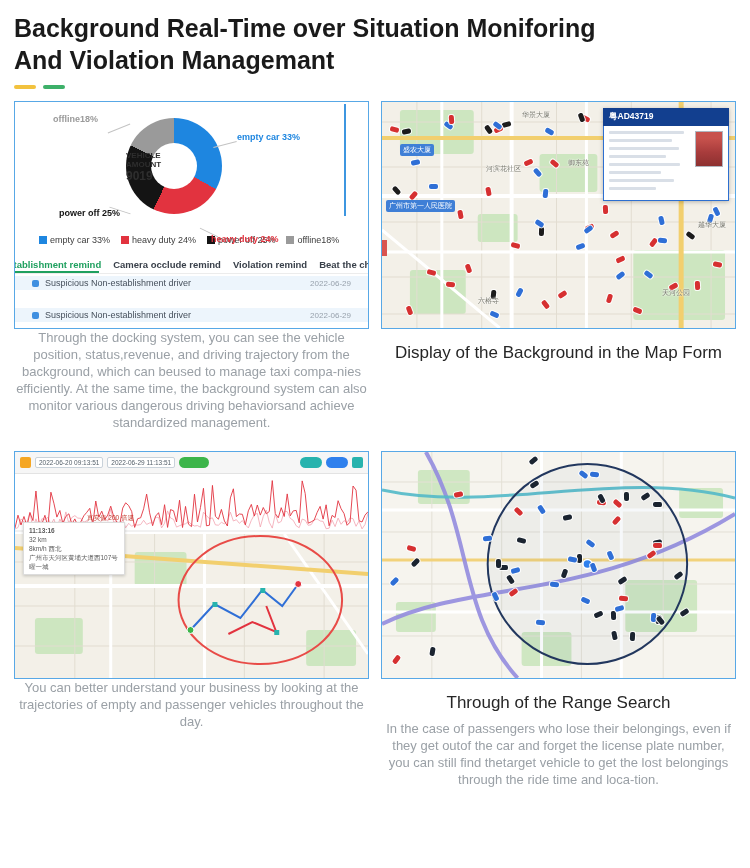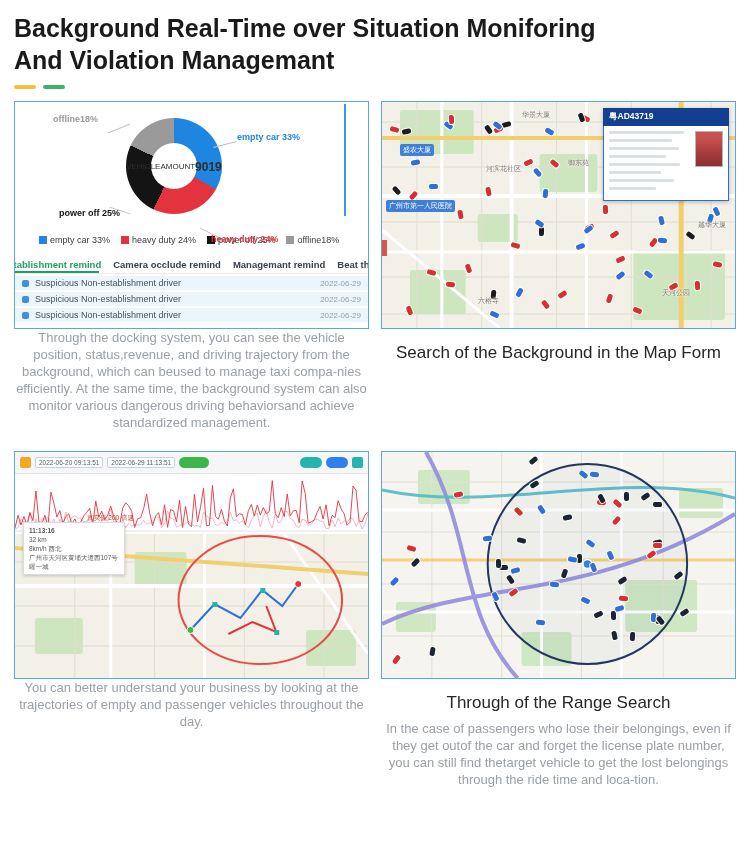--- a/index.html
+++ b/index.html
@@ -10,34 +10,34 @@
   .title-underline{display:flex;gap:7px;margin:9px 0 12px}
   .title-underline i{width:22px;height:4px;border-radius:2px;display:block}
   .grid{display:grid;grid-template-columns:1fr 1fr;column-gap:12px;row-gap:20px}
   .shot{position:relative;height:228px;background:#fff;border:1px solid #58a8e6;overflow:hidden}
   .cell-title{font-size:17px;font-weight:500;color:#262626;text-align:center;margin:14px 0 7px}
   .cell-desc{font-size:13px;line-height:17px;color:#9aa0a6;text-align:center;padding:0 2px}
 
   
   .donut{position:absolute;left:111px;top:16px;width:96px;height:96px;border-radius:50%}
   .donut::after{content:"";position:absolute;inset:25px;background:#fff;border-radius:50%}
-  .donut-center{position:absolute;left:111px;top:16px;width:96px;height:96px;z-index:2;display:flex;flex-direction:row;align-items:center;justify-content:center;font-size:8px;font-weight:400;color:#2e2e2e;line-height:9px}
+  .donut-center{position:absolute;left:111px;top:16px;width:96px;height:96px;z-index:2;display:flex;flex-direction:column;align-items:flex-start;justify-content:center;font-size:8px;font-weight:700;color:#2e2e2e;line-height:9px}
   .donut-center b{font-size:12px;margin-top:3px}
   .callout{position:absolute;font-size:9px;font-weight:700;z-index:2;white-space:nowrap}
   .c-line{position:absolute;height:1px;background:#c3c3c3;z-index:1}
   .legend{position:absolute;left:24px;top:133px;display:flex;gap:11px;align-items:center;font-size:9px;color:#3c3c3c;white-space:nowrap}
   .lg-item{display:flex;align-items:center;gap:3px}
   .lg-item i{width:8px;height:8px;display:inline-block}
   .tabs{position:absolute;left:0;right:0;top:153px;height:19px;display:flex;gap:12px;align-items:stretch;border-bottom:1px solid #ececec;font-size:9.5px;font-weight:700;color:#39404a;overflow:hidden}
   .tab{display:flex;align-items:center;white-space:nowrap;position:relative}
   .tab:first-child{margin-left:-12px}
   .tab.active{color:#1fa05f}
   .tab.active::after{content:"";position:absolute;left:2px;right:2px;bottom:0;height:2px;background:#1fa05f}
   .alert-rows{position:absolute;left:0;right:0;top:174px}
-  .arow{display:flex;align-items:center;height:14px;margin-bottom:2px;background:#edf5fc;padding:0 7px;font-size:9px;color:#46505c}
+  .arow{display:flex;align-items:center;height:14px;margin-bottom:18px;background:#edf5fc;padding:0 17px;font-size:9px;color:#46505c}
   .aicon{width:7px;height:7px;border-radius:2px;background:#3f8fe0;margin-right:6px;flex:none}
   .atext{flex:1;white-space:nowrap;overflow:hidden}
   .adate{font-size:8px;color:#97a1ac}
   .vline{position:absolute;right:22px;top:2px;width:2px;height:112px;background:#3d96e0;z-index:3}
 
   
   .map-base{position:absolute;inset:0;width:100%;height:100%}
   .car-layer{position:absolute;inset:0;z-index:2;pointer-events:none}
   .car{position:absolute;width:9px;height:5px;border-radius:2px;box-shadow:0 0 0 1px rgba(255,255,255,.85)}
   .map-label{position:absolute;z-index:3;font-size:7px;color:#77776c;white-space:nowrap;text-shadow:0 0 2px #fff,0 0 2px #fff}
@@ -113,21 +113,21 @@
               <span>power off 25%</span>
             </span>
             <span class="lg-item">
               <i style="background: rgb(154, 154, 154);"></i>
               <span>offline18%</span>
             </span>
           </div>
         <div class="tabs">
             <span class="tab active">establishment remind</span>
             <span class="tab">Camera occlude remind</span>
-            <span class="tab">Managemant remind</span>
+            <span class="tab">Violation remind</span>
             <span class="tab">Beat the check rem</span>
           </div>
         <div class="alert-rows">
             <div class="arow">
               <i class="aicon"></i>
               <span class="atext">Suspicious Non-establishment driver</span>
               <span class="adate">2022-06-29</span>
             </div>
             <div class="arow">
               <i class="aicon"></i>
@@ -245,21 +245,21 @@
         </div>
       <div class="map-label" style="left: 140px; top: 8px;">华景大厦</div>
           <div class="map-label" style="left: 104px; top: 62px;">河滨花社区</div>
           <div class="map-label" style="left: 186px; top: 56px;">御东苑</div>
           <div class="map-label" style="left: 280px; top: 186px;">天河公园</div>
           <div class="map-label" style="left: 96px; top: 194px;">六榕寺</div>
           <div class="map-label" style="left: 316px; top: 118px;">越华大厦</div>
           <div class="map-tag" style="left: 18px; top: 42px;">盛农大厦</div>
           <div class="map-tag" style="left: 4px; top: 98px;">广州市第一人民医院</div>
         </div>
-      <h2 class="cell-title">Search of the Background in the Map Form</h2>
+      <h2 class="cell-title">Display of the Background in the Map Form</h2>
     </section>
 
     <section class="cell">
       <div class="shot track-shot">
         <div class="track-toolbar">
           <span class="tb-icon"></span>
           <span class="tb-date">2022-06-20 09:13:51</span>
           <span class="tb-date">2022-06-29 11:13:51</span>
           <span class="tb-pill green"></span>
           <span class="tb-spacer"></span>

